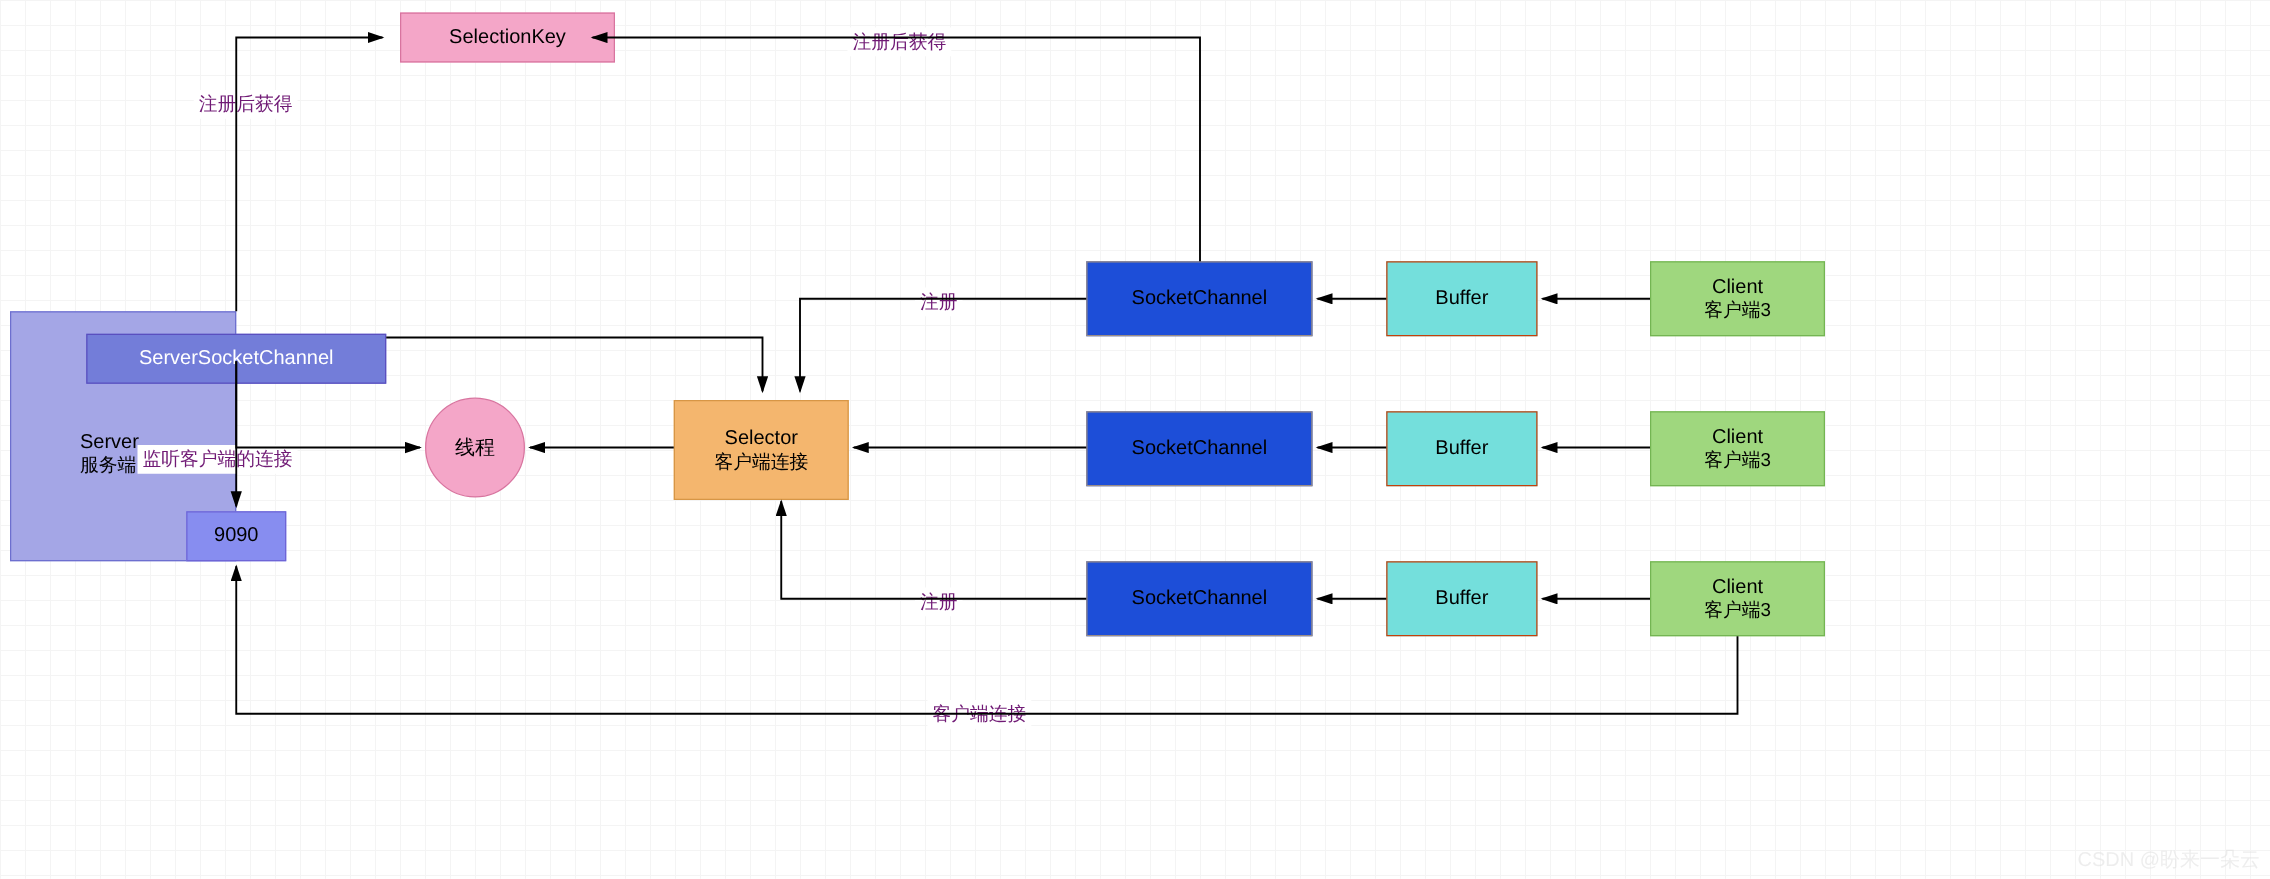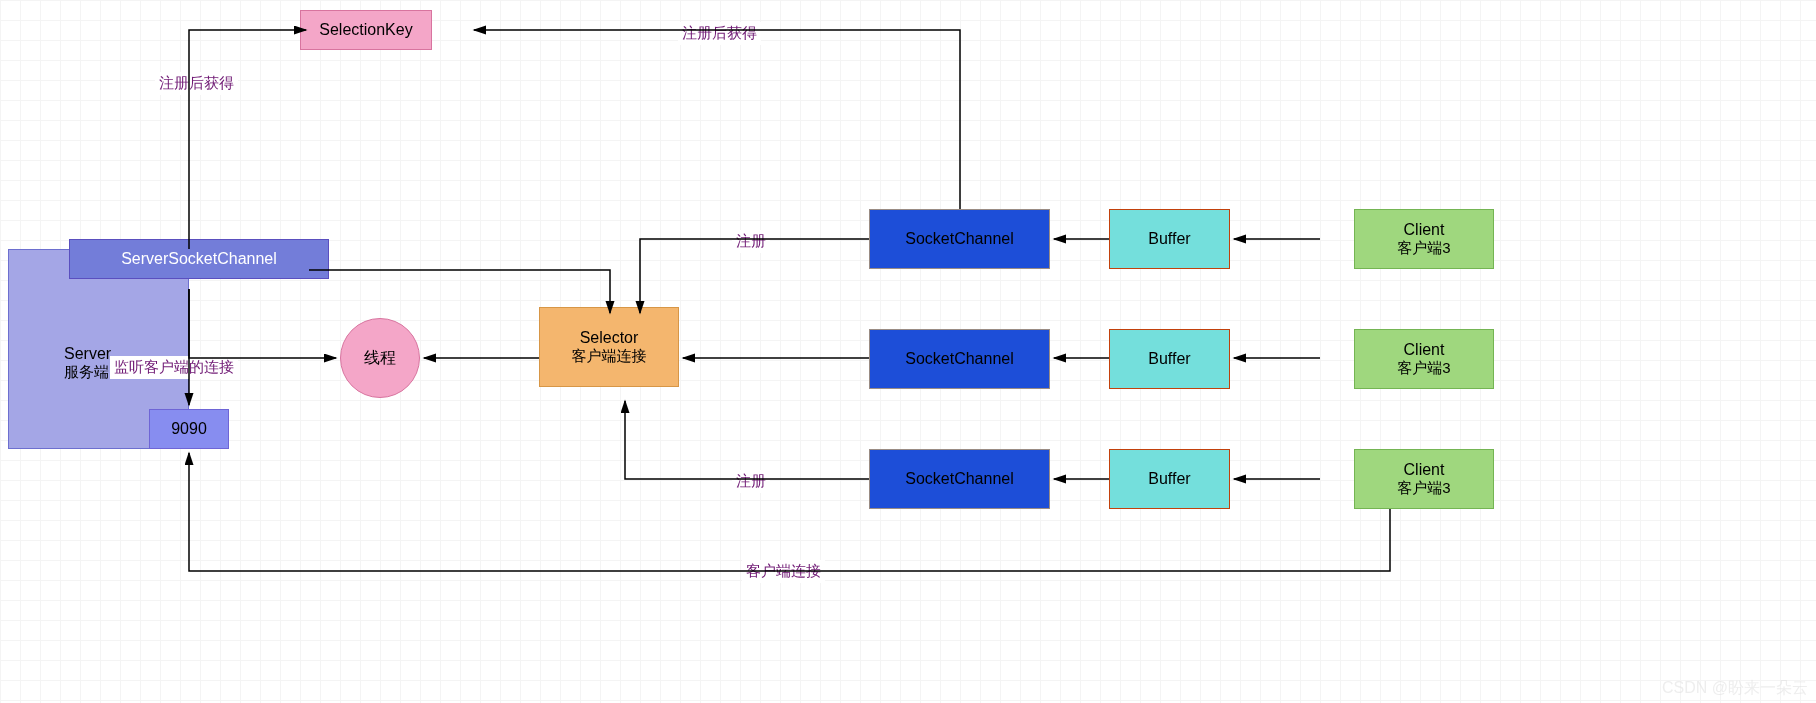--- a/index.html
+++ b/index.html
@@ -57,21 +57,20 @@
     border: 1px solid #9a8c84;
   }
   .buffer {
     background: #74dfdc;
     border: 1px solid #c2410c;
     justify-content: center;
   }
   .client {
     background: #9fd77e;
     border: 1px solid #74b553;
-    margin-left: 34px;
   }
   .label {
     position: absolute;
     background: #ffffff;
     padding: 2px 4px;
     font-size: 15px;
     color: #701a75;
     white-space: nowrap;
   }
   .watermark {
@@ -86,37 +85,37 @@
   .sub { font-size: 15px; }
 </style>
 </head>
 <body>
 
 <div class="box server-bg" style="left:8px; top:249px; width:181px; height:200px; align-items:flex-start; padding-top:95px; padding-left:55px; justify-content:flex-start;">
   <span>Server</span>
   <span class="sub">服务端</span>
 </div>
 
-<div class="box server-socket" style="left:69px; top:239px; width:260px; height:40px;">
+<div class="box server-socket" style="left:69px; top:267px; width:240px; height:40px;">
   <span>ServerSocketChannel</span>
 </div>
 
 <div class="box port" style="left:149px; top:409px; width:80px; height:40px;">
   <span>9090</span>
 </div>
 
-<div class="box selkey" style="left:300px; top:10px; width:132px; height:40px;">
+<div class="box selkey" style="left:320px; top:10px; width:172px; height:40px;">
   <span>SelectionKey</span>
 </div>
 
 <div class="box circle" style="left:340px; top:318px; width:80px; height:80px;text-align:right;">
   <span>线程</span>
 </div>
 
-<div class="box selector" style="left:539px; top:307px; width:140px; height:80px;">
+<div class="box selector" style="left:539px; top:320px; width:140px; height:80px;">
   <span>Selector</span>
   <span class="sub">客户端连接</span>
 </div>
 
 <div class="box sockch" style="left:869px; top:209px; width:181px; height:60px;">
   <span>SocketChannel</span>
 </div>
 
 <div class="box sockch" style="left:869px; top:329px; width:181px; height:60px;">
   <span>SocketChannel</span>

